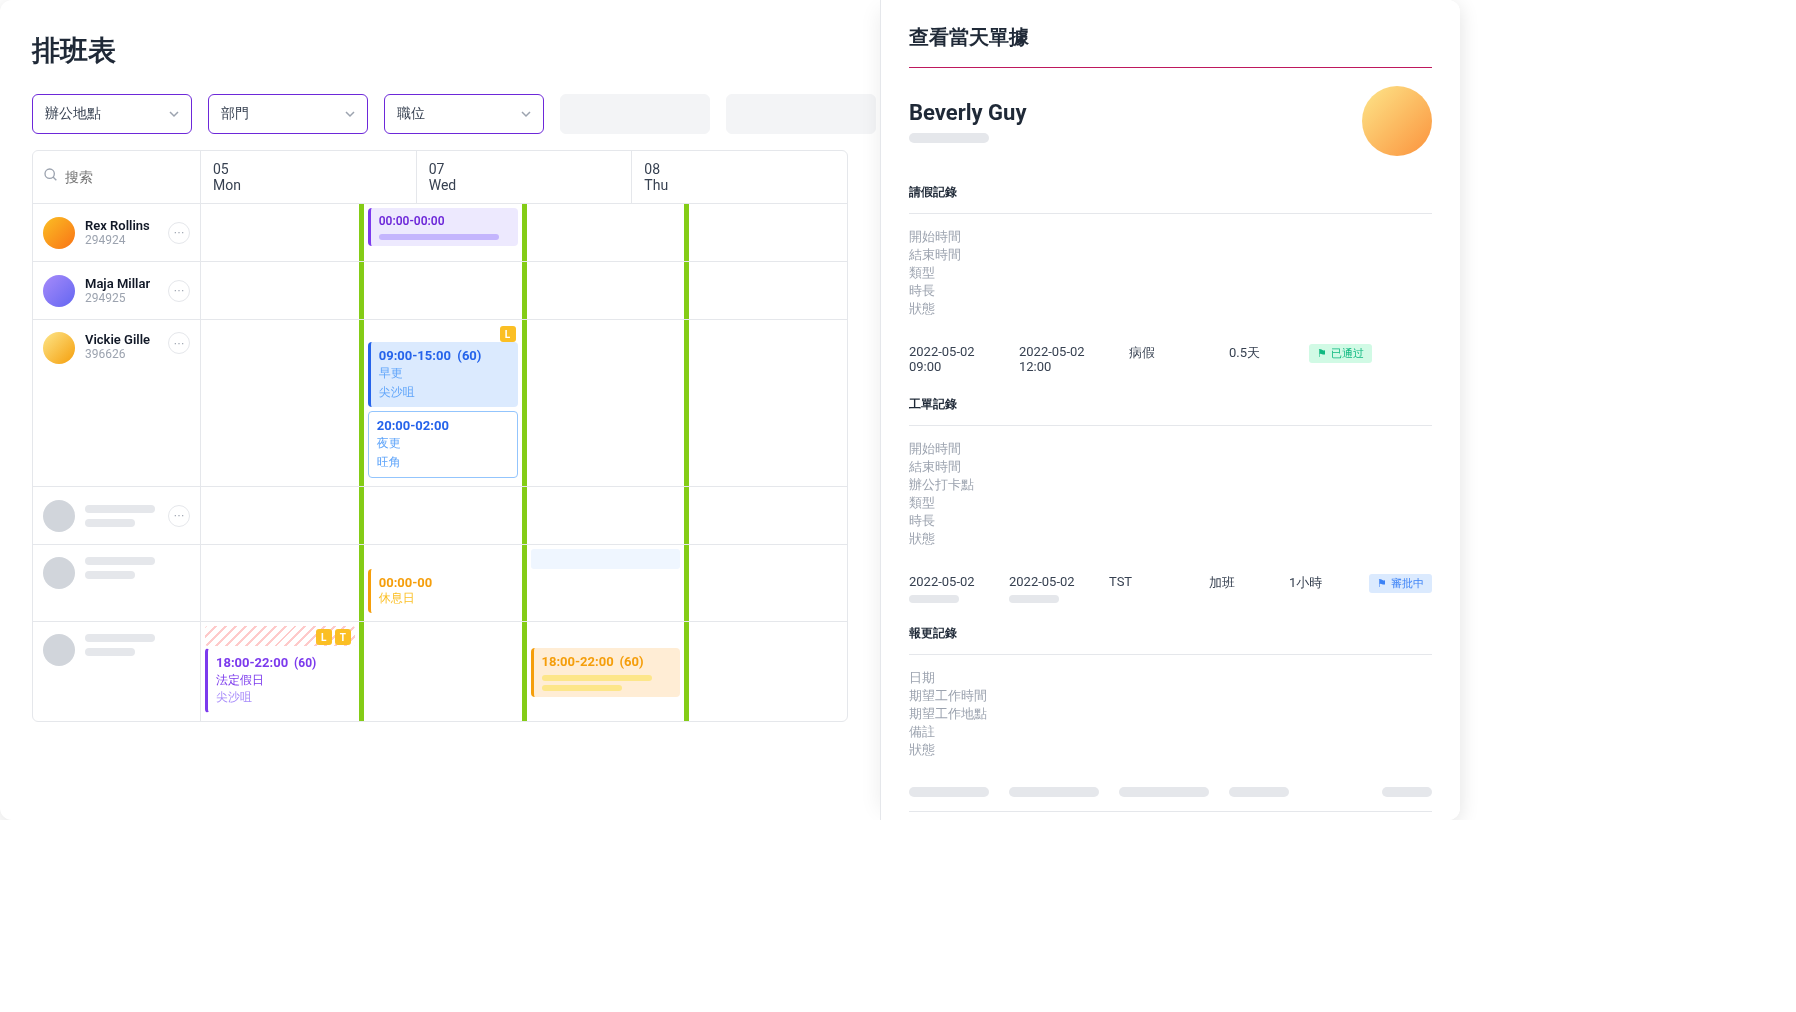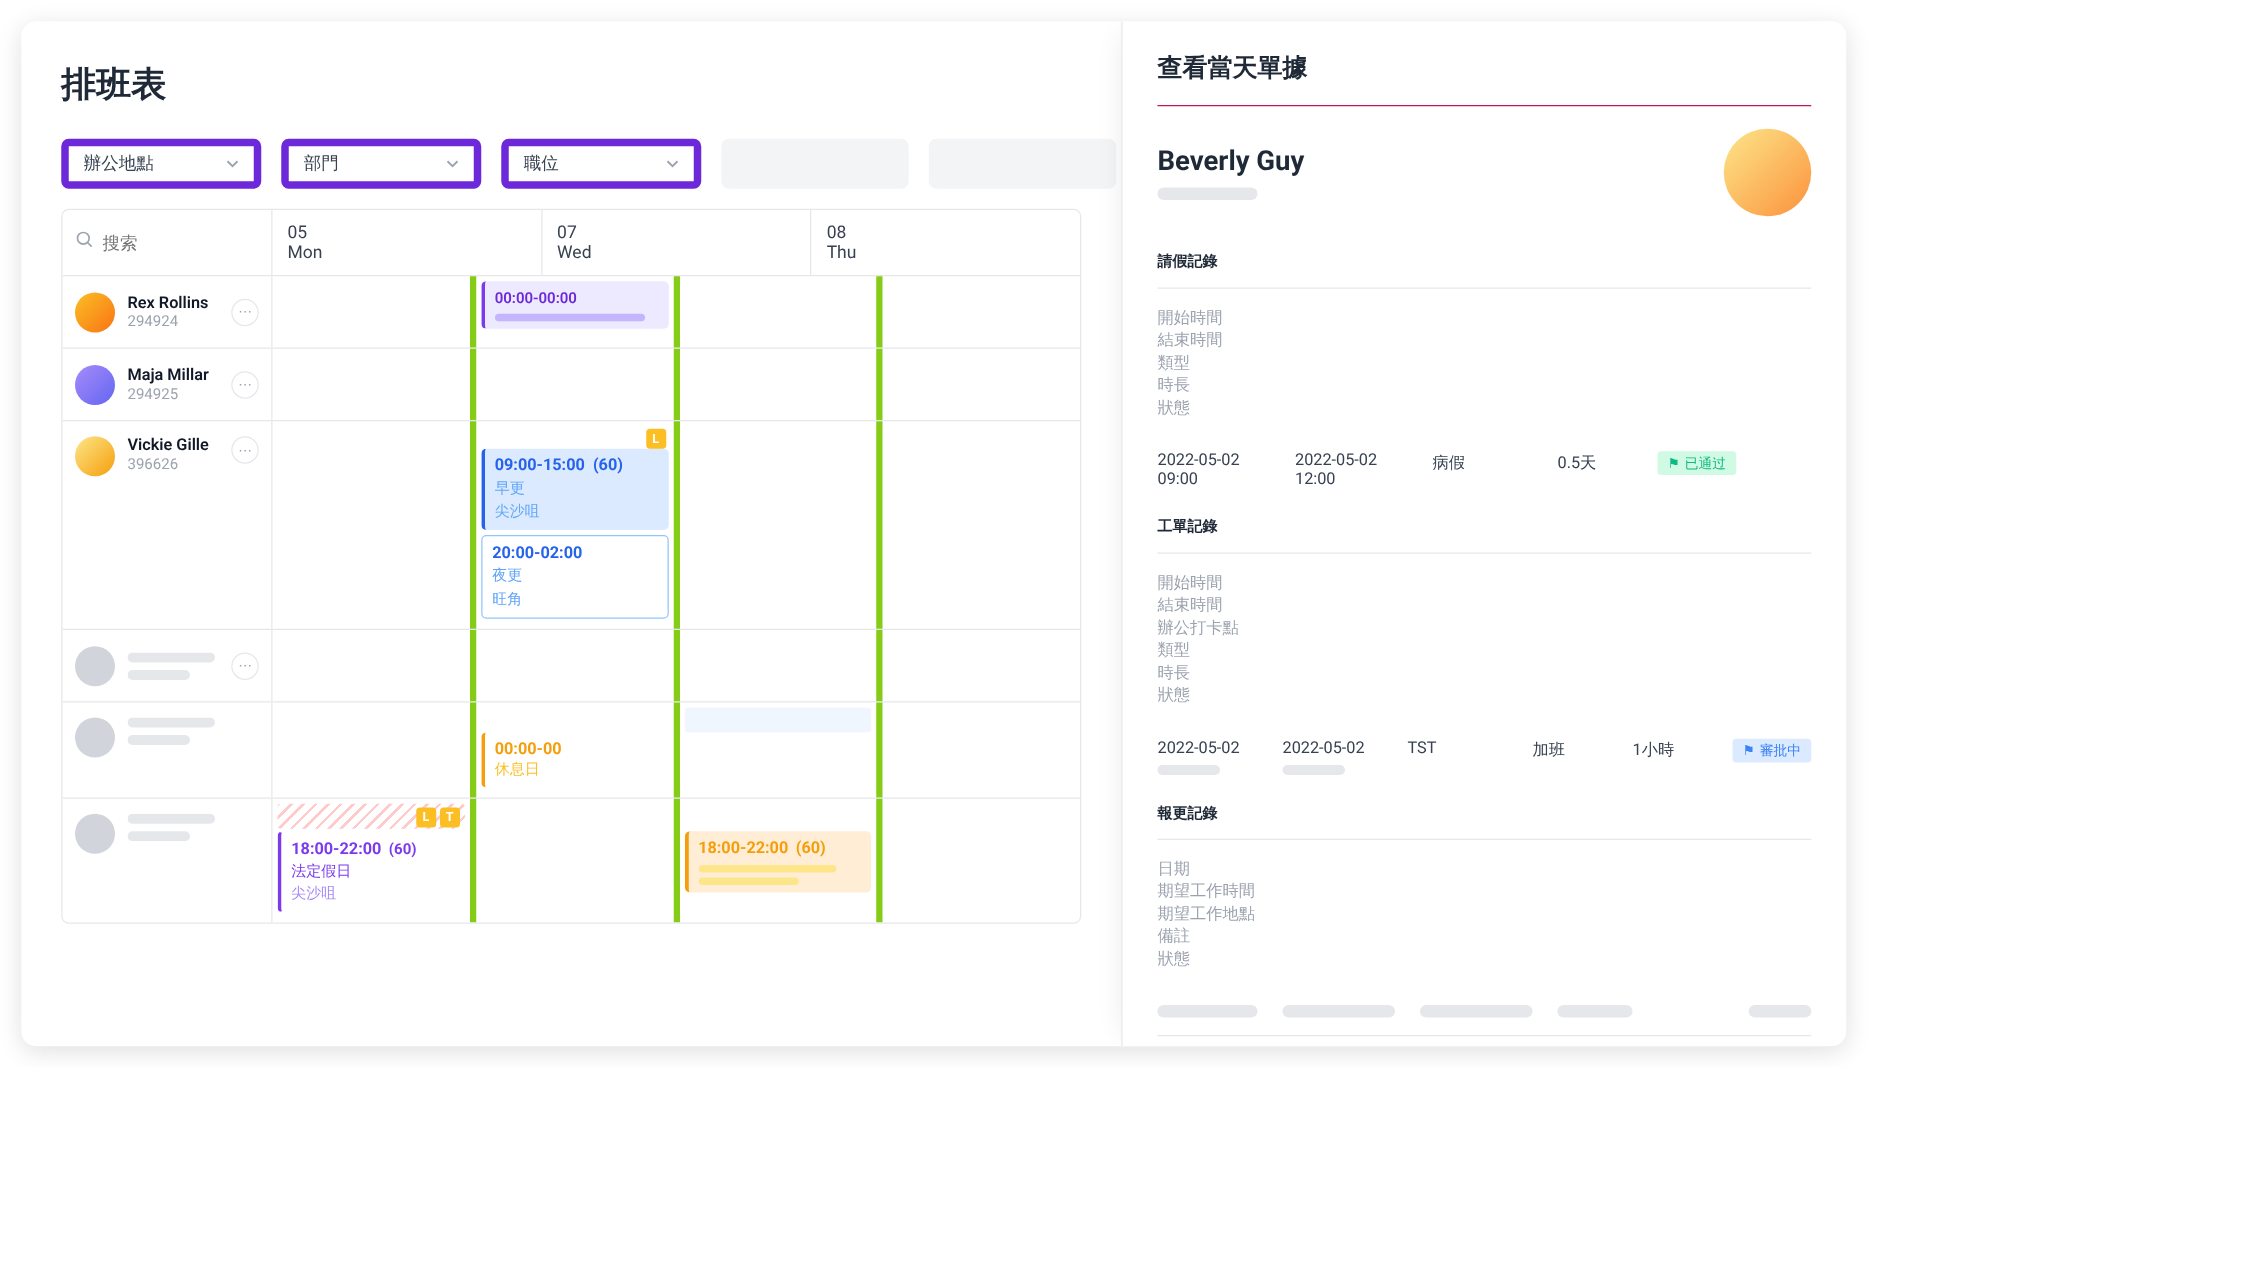--- a/index.html
+++ b/index.html
@@ -1,21 +1,21 @@
 <!DOCTYPE html>
 <html><head>
 <meta charset="utf-8">
 <style>
 * { box-sizing: border-box; margin: 0; padding: 0; }
 body { font-family: -apple-system, BlinkMacSystemFont, "Segoe UI", Roboto, "PingFang TC", "Microsoft JhengHei", sans-serif; background: #fff; color: #1f2937; }
-.app { display: flex; width: 1460px; height: 820px; margin: 17px; background: #fff; border-radius: 12px; box-shadow: 0 4px 20px rgba(0,0,0,0.12); overflow: hidden; position: relative; }
+.app { display: flex; width: 1460px; height: 820px; margin: 0; background: #fff; border-radius: 12px; box-shadow: 0 4px 20px rgba(0,0,0,0.12); overflow: hidden; position: relative; }
 .main { flex: 1; padding: 32px 32px 0 32px; overflow: hidden; }
 .title { font-size: 28px; font-weight: 600; margin-bottom: 24px; }
 .filters { display: flex; gap: 16px; margin-bottom: 16px; }
-.filter { display: flex; align-items: center; justify-content: space-between; height: 40px; padding: 0 12px; border: 6px solid #6d28d9; border-radius: 6px; background: #fff; min-width: 160px; font-size: 14px; color: #374151; }
+.filter { display: flex; align-items: center; justify-content: space-between; height: 40px; padding: 0 12px; border: 1px solid #6d28d9; border-radius: 6px; background: #fff; min-width: 160px; font-size: 14px; color: #374151; }
 .filter-disabled { background: #f3f4f6; border-color: #f3f4f6; }
 .chevron { width: 10px; height: 10px; display: inline-flex; }
 .chevron svg { stroke: #9ca3af; }
 .schedule { border: 1px solid #e5e7eb; border-radius: 6px; overflow: hidden; }
 .sched-header { display: flex; border-bottom: 1px solid #e5e7eb; }
 .col-left { width: 168px; border-right: 1px solid #e5e7eb; }
 .col-day { flex: 1; border-right: 1px solid #e5e7eb; padding: 10px 12px; }
 .col-day:last-child { border-right: none; }
 .col-day .dn { font-size: 14px; color: #374151; }
 .col-day .dw { font-size: 14px; color: #374151; }

